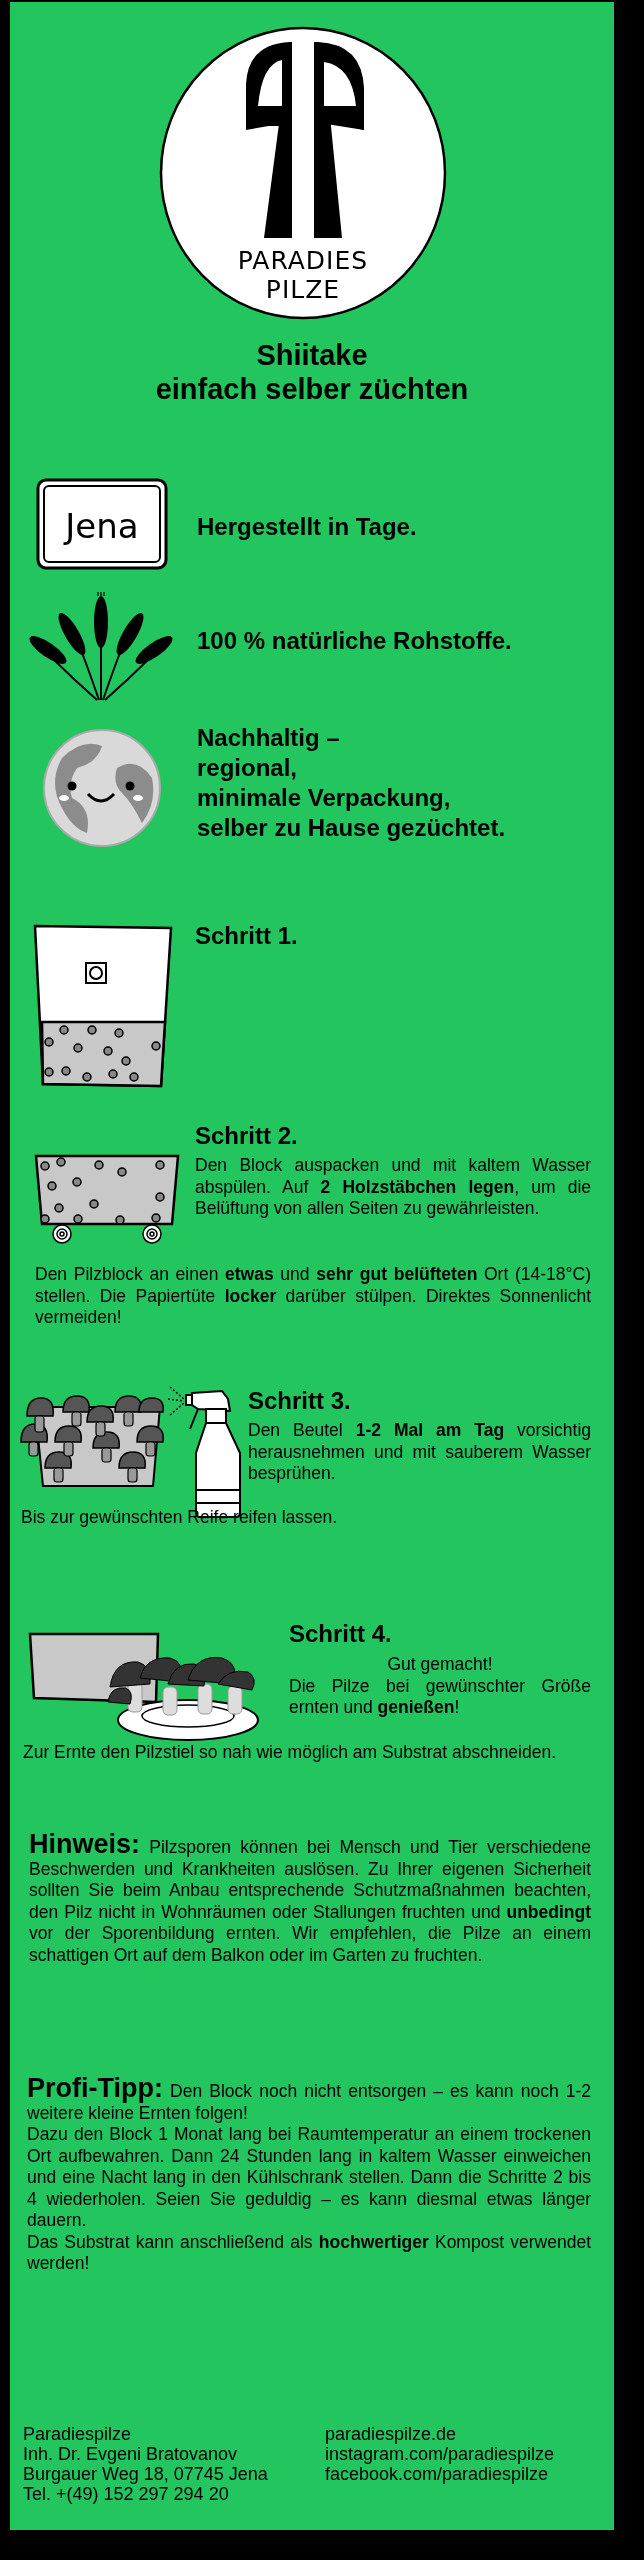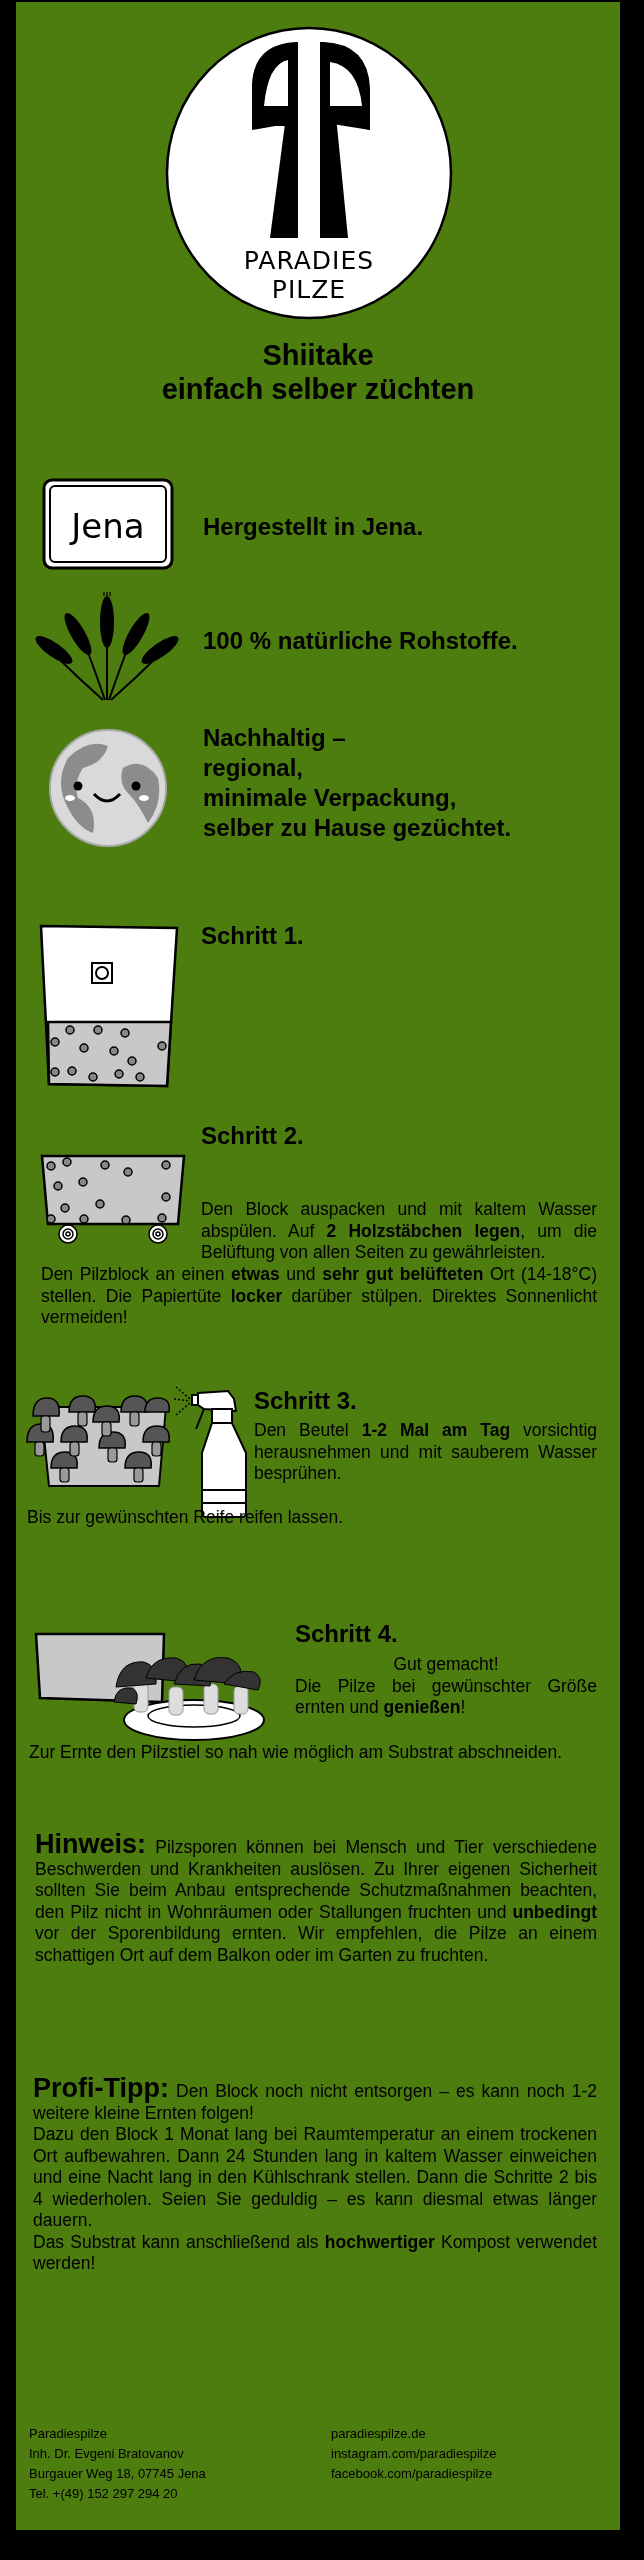--- a/index.html
+++ b/index.html
@@ -1,26 +1,26 @@
 <!DOCTYPE html>
 <html><head>
 <meta charset="utf-8">
 <style>
   html, body { margin:0; padding:0; }
   body { width:644px; height:2560px; background:#000; position:relative; overflow:hidden;
          font-family:"Liberation Sans", sans-serif; color:#000; }
-  .page { position:absolute; left:16px; top:2px; width:604px; height:2528px; background:#4d7c0f; }
+  .page { position:absolute; left:10px; top:2px; width:604px; height:2528px; background:#22c55e; }
   .abs { position:absolute; }
   .title { left:0; width:604px; text-align:center; font-weight:bold; font-size:29px; line-height:34px; }
   .feat { font-weight:bold; font-size:24px; line-height:30px; }
   .step-h { font-weight:bold; font-size:24px; line-height:28px; }
   .body { font-size:17.5px; line-height:21.5px; text-align:justify; }
   .body b { font-weight:bold; }
   .lbl { font-weight:bold; font-size:27px; }
-  .contact { font-size:13px; line-height:20px; }
+  .contact { font-size:18px; line-height:20px; }
 </style>
 </head>
 <body>
 
 <div class="page">
 
   <div class="abs" style="left:148px;top:24px;width:290px;height:294px;">
     <svg width="290" height="294" viewBox="0 0 290 294">
       <ellipse cx="145" cy="147" rx="142" ry="145" fill="#fff" stroke="#000" stroke-width="2.5"></ellipse>
 
@@ -42,21 +42,21 @@
     <div>einfach selber züchten</div>
   </div>
 
   <div class="abs" style="left:26px;top:476px;width:128px;height:92px;">
     <svg width="132" height="92" viewBox="0 0 132 92">
       <rect x="2" y="2" width="128" height="88" rx="8" fill="#fff" stroke="#000" stroke-width="3"></rect>
       <rect x="8" y="8" width="116" height="76" rx="5" fill="#fff" stroke="#000" stroke-width="2"></rect>
       <text x="66" y="60" text-anchor="middle" font-family="DejaVu Sans, sans-serif" font-size="34">Jena</text>
     </svg>
   </div>
-  <div class="abs feat" style="left:187px;top:510px;">Hergestellt in Jena.</div>
+  <div class="abs feat" style="left:187px;top:510px;">Hergestellt in Tage.</div>
 
   <div class="abs" style="left:16px;top:590px;width:150px;height:110px;">
     <svg width="150" height="110" viewBox="0 0 150 110">
       <g stroke="#000" stroke-width="2" fill="none">
         <path d="M75 108 L75 40"></path>
           <path d="M73 108 Q60 70 48 40"></path>
           <path d="M77 108 Q90 70 102 40"></path>
         <path d="M71 108 Q45 85 22 62"></path>
           <path d="M79 108 Q105 85 128 62"></path>
       </g>
@@ -141,21 +141,21 @@
         <circle cx="30" cy="82" r="9"></circle>
           <circle cx="30" cy="82" r="5"></circle>
           <circle cx="30" cy="82" r="2"></circle>
         <circle cx="120" cy="82" r="9"></circle>
           <circle cx="120" cy="82" r="5"></circle>
           <circle cx="120" cy="82" r="2"></circle>
       </g>
     </svg>
   </div>
   <div class="abs step-h" style="left:185px;top:1120px;">Schritt 2.</div>
-  <div class="abs body" style="left:185px;top:1153px;width:396px;margin-top:44px;">
+  <div class="abs body" style="left:185px;top:1153px;width:396px;">
     <span>Den Block auspacken und mit kaltem Wasser abspülen. Auf </span><b>2 Holzstäbchen legen</b><span>, um die Belüftung von allen Seiten zu gewährleisten.</span>
   </div>
   <div class="abs body" style="left:25px;top:1262px;width:556px;">
     <span>Den Pilzblock an einen </span><b>etwas</b><span> und </span><b>sehr gut belüfteten</b><span> Ort (14-18°C) stellen. Die Papiertüte </span><b>locker</b><span> darüber stülpen. Direktes Sonnenlicht vermeiden!</span>
   </div>
 
   <div class="abs" style="left:5px;top:1390px;width:150px;height:100px;">
     <svg width="150" height="100" viewBox="0 0 150 100">
       <path d="M20 15 L145 15 L138 94 L28 94 Z" fill="#c8c8c8" stroke="#000" stroke-width="2"></path>
       <g fill="#555" stroke="#000" stroke-width="1.5">

